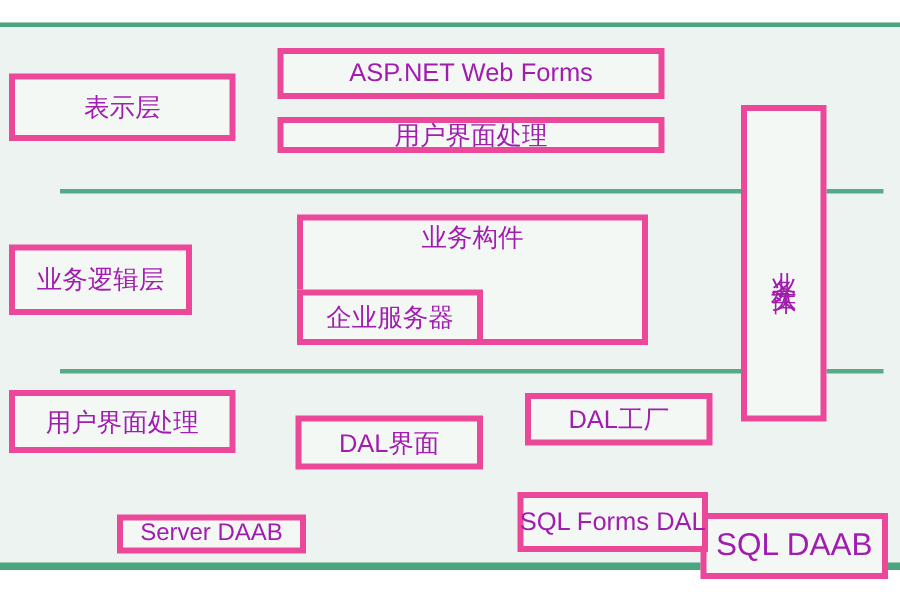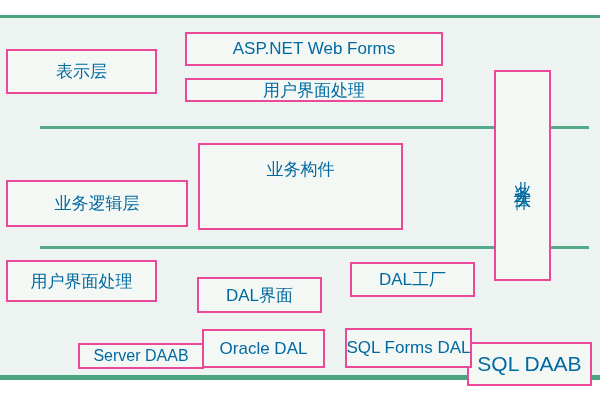--- a/index.html
+++ b/index.html
@@ -32,39 +32,39 @@
     height: 3px;
     background: #55ab88;
     z-index: 1;
   }
   .sep1 { left: 40px; top: 126px; width: 549px; }
   .sep2 { left: 40px; top: 246px; width: 549px; }
 
   .box {
     position: absolute;
     box-sizing: border-box;
-    border: 2px solid #ec4899;
+    border: 4px solid #ec4899;
     background: #f3f8f5;
-    color: #0369a1;
+    color: #a21caf;
     display: flex;
     align-items: center;
     justify-content: center;
     font-size: 17px;
     z-index: 2;
     white-space: nowrap;
   }
   .b-presentation   { left: 6px;   top: 49px;  width: 151px; height: 45px; }
   .b-aspnet         { left: 185px; top: 32px;  width: 258px; height: 34px; }
   .b-ui-processing  { left: 185px; top: 78px;  width: 258px; height: 24px; }
   .b-entity         { left: 494px; top: 70px;  width: 57px;  height: 211px;
                       writing-mode: vertical-rl; text-orientation: upright;
                       letter-spacing: 4px; z-index: 3; }
-  .b-businesslayer  { left: 6px;   top: 163px; width: 182px; height: 47px; margin-top: 17px; }
-  .b-components     { left: 198px; top: 143px; width: 205px; height: 87px;
-                      align-items: flex-start; padding-top: 13px; }
+  .b-businesslayer  { left: 6px;   top: 163px; width: 122px; height: 47px; }
+  .b-components     { left: 198px; top: 143px; width: 234px; height: 87px;
+                      align-items: flex-start; }
   .b-entserver      { left: 198px; top: 193px; width: 124px; height: 37px; z-index: 4; }
   .b-dataaccess     { left: 6px;   top: 260px; width: 151px; height: 42px; }
   .b-dalinterface   { left: 197px; top: 261px; width: 125px; height: 36px; margin-top: 16px; }
   .b-dalfactory     { left: 350px; top: 262px; width: 125px; height: 35px; }
   .b-oracledaab     { left: 78px;  top: 343px; width: 126px; height: 26px; font-size: 16px; z-index: 2; }
   .b-oracledal      { left: 202px; top: 329px; width: 123px; height: 39px; z-index: 3; }
   .b-sqldaab        { left: 467px; top: 342px; width: 125px; height: 44px; font-size: 21px; z-index: 2; }
   .b-sqlserverdal   { left: 345px; top: 328px; width: 127px; height: 40px; z-index: 3; }
 </style>
 </head>
@@ -82,28 +82,28 @@
   <div class="box b-aspnet">ASP.NET Web Forms</div>
 
   <div class="box b-ui-processing">用户界面处理</div>
 
   <div class="box b-entity">业务实体</div>
 
   <div class="box b-businesslayer">业务逻辑层</div>
 
   <div class="box b-components">业务构件</div>
 
+  <div class="box b-entserver">企业服务器</div>
 
   <div class="box b-dataaccess">用户界面处理</div>
 
   <div class="box b-dalinterface">DAL界面</div>
 
   <div class="box b-dalfactory">DAL工厂</div>
 
   <div class="box b-oracledaab">Server DAAB</div>
 
-  <div class="box b-oracledal">Oracle DAL</div>
 
   <div class="box b-sqldaab">SQL DAAB</div>
 
   <div class="box b-sqlserverdal">SQL Forms DAL</div>
 
 </div>
 
 </body></html>

